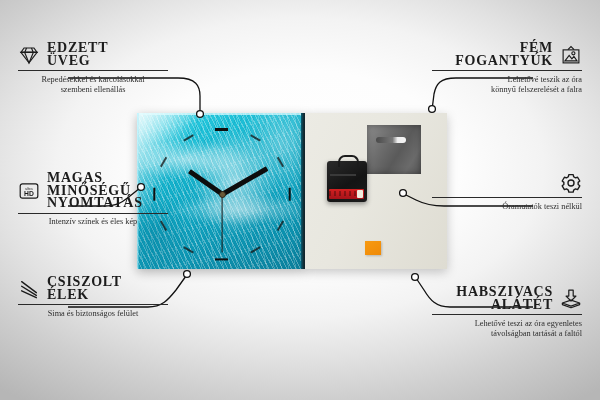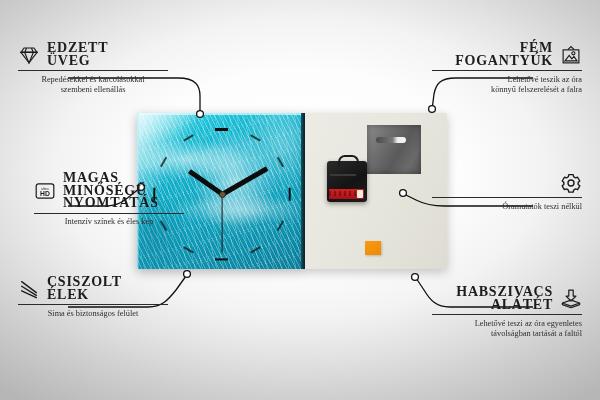--- a/index.html
+++ b/index.html
@@ -216,21 +216,21 @@
       <div>
         <div class="co-title">EDZETT</div>
         <div class="co-title">ÜVEG</div>
       </div>
     </div>
     <div class="co-rule"></div>
     <div class="co-desc">Repedésekkel és karcolásokkal</div>
     <div class="co-desc">szembeni ellenállás</div>
   </div>
 
-  <div class="callout left" style="left:34px;top:172px;width:150px;">
+  <div class="callout left" style="left:18px;top:172px;width:150px;">
     <div class="co-head">
       <span class="ico">
         <svg viewBox="0 0 24 24">
           <rect x="2.4" y="4.2" width="19.2" height="15.6" rx="2.4" fill="none" stroke="#1b1b1b" stroke-width="1.3"></rect>
           <text x="12" y="11.1" text-anchor="middle" font-family="Liberation Sans, sans-serif" font-size="4.1" fill="#1b1b1b">ultra</text>
           <text x="12" y="17.6" text-anchor="middle" font-family="Liberation Sans, sans-serif" font-size="7.4" font-weight="bold" fill="#1b1b1b">HD</text>
         </svg>
       </span>
       <div>
         <div class="co-title">MAGAS MINŐSÉGŰ</div>

